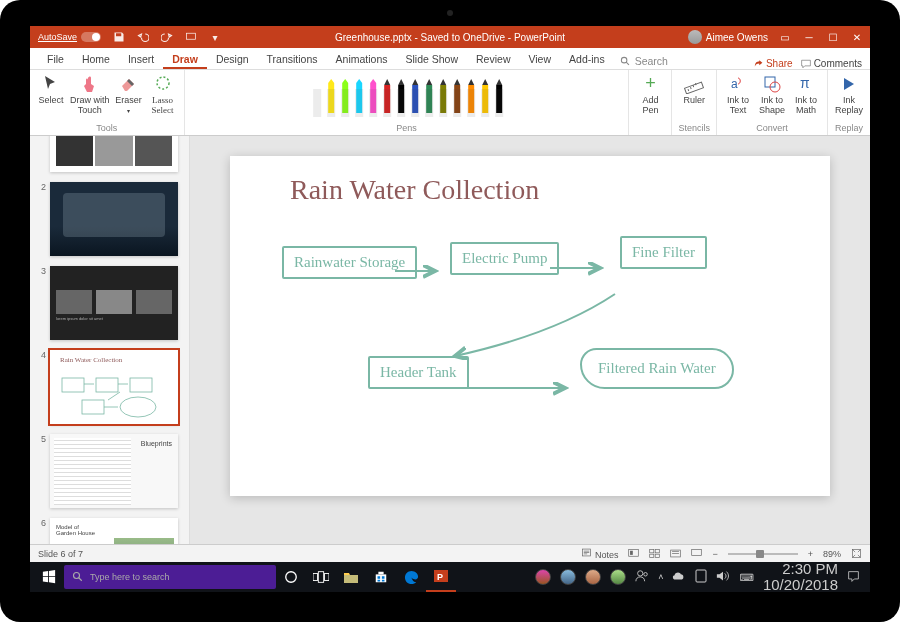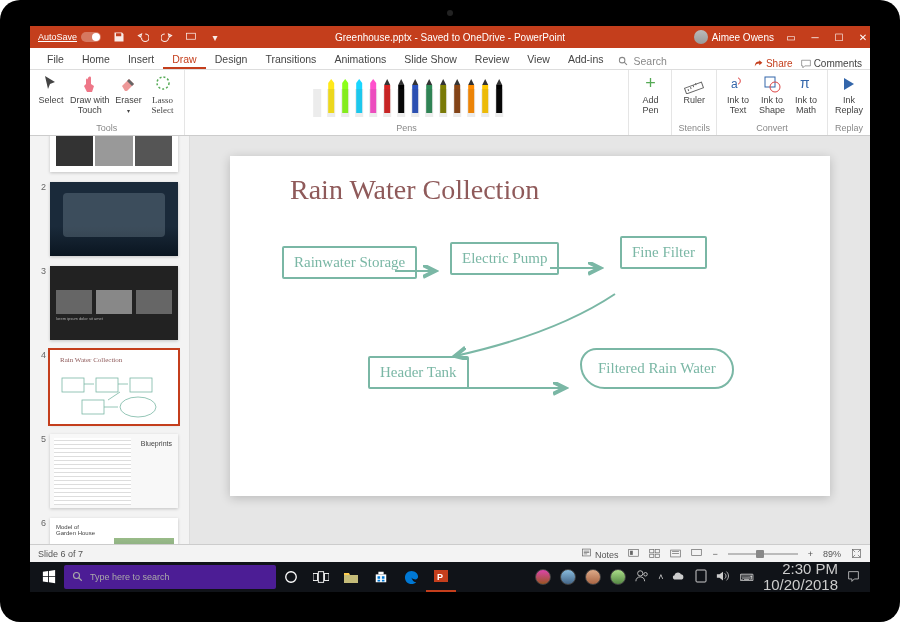--- a/index.html
+++ b/index.html
@@ -11,29 +11,29 @@
 .screen { width: 840px; height: 566px; background: #e6e6e6; display: flex; flex-direction: column; overflow: hidden; }
 
 
 .titlebar { height: 22px; background: #c43e1c; color: #fff; display: flex; align-items: center; font-size: 10px; position: relative; }
 .tb-left { display: flex; align-items: center; gap: 12px; padding-left: 8px; }
 .autosave { display: flex; align-items: center; gap: 4px; font-size: 9px; text-decoration: underline; }
 .tog { width: 20px; height: 10px; background: rgba(255,255,255,.3); border-radius: 5px; position: relative; }
 .tog::after { content: ""; position: absolute; right: 1px; top: 1px; width: 8px; height: 8px; background: #fff; border-radius: 50%; }
 .tb-ico { width: 12px; height: 12px; display: inline-flex; opacity: .9; align-items:center; justify-content:center; }
 .tb-center { position: absolute; left: 50%; transform: translateX(-50%); font-size: 10px; }
-.tb-right { margin-left: auto; display: flex; align-items: center; gap: 10px; padding-right: 0; }
+.tb-right { margin-left: auto; display: flex; align-items: center; gap: 10px; padding-right: 6px; }
 .user { display:flex; align-items:center; gap:4px; font-size:10px;}
 .avatar { width: 14px; height: 14px; background: linear-gradient(#bbb,#999); border-radius: 50%; }
 .winbtn { width: 14px; text-align:center; }
 
 
 .tabs { height: 22px; background: #fff; border-bottom: 1px solid #ddd; display: flex; align-items: flex-end; font-size: 10.5px; color: #444; padding-left: 8px; }
 .tab { padding: 4px 9px; cursor: default; white-space:nowrap;}
-.tab.active { border-bottom: 2px solid #c43e1c; color: #c43e1c; padding-bottom: 2px; }
+.tab.active { border-bottom: 2px solid #c43e1c; color: #c43e1c; padding-bottom: 2px; font-weight: bold; }
 .tabs-right { margin-left: auto; display: flex; align-items: center; gap: 8px; padding-right: 8px; font-size:10px;}
 .share { color: #c43e1c; display:flex; gap:3px; align-items:center;}
 .comments { color: #444; display:flex; gap:3px; align-items:center;}
 .search { display: flex; align-items: center; gap: 4px; color:#888; padding:2px 6px; }
 
 
 .ribbon { height: 66px; background: #fff; border-bottom: 1px solid #ccc; display: flex; align-items: stretch; font-size: 9px; color: #444; }
 .rgrp { display: flex; flex-direction: column; align-items: center; justify-content: space-between; border-right: 1px solid #e5e5e5; padding: 4px 6px 2px; }
 .rrow { display: flex; gap: 4px; }
 .rbtn { display: flex; flex-direction: column; align-items: center; gap: 2px; min-width: 30px; font-size:9px; line-height:1.1; text-align:center;}

